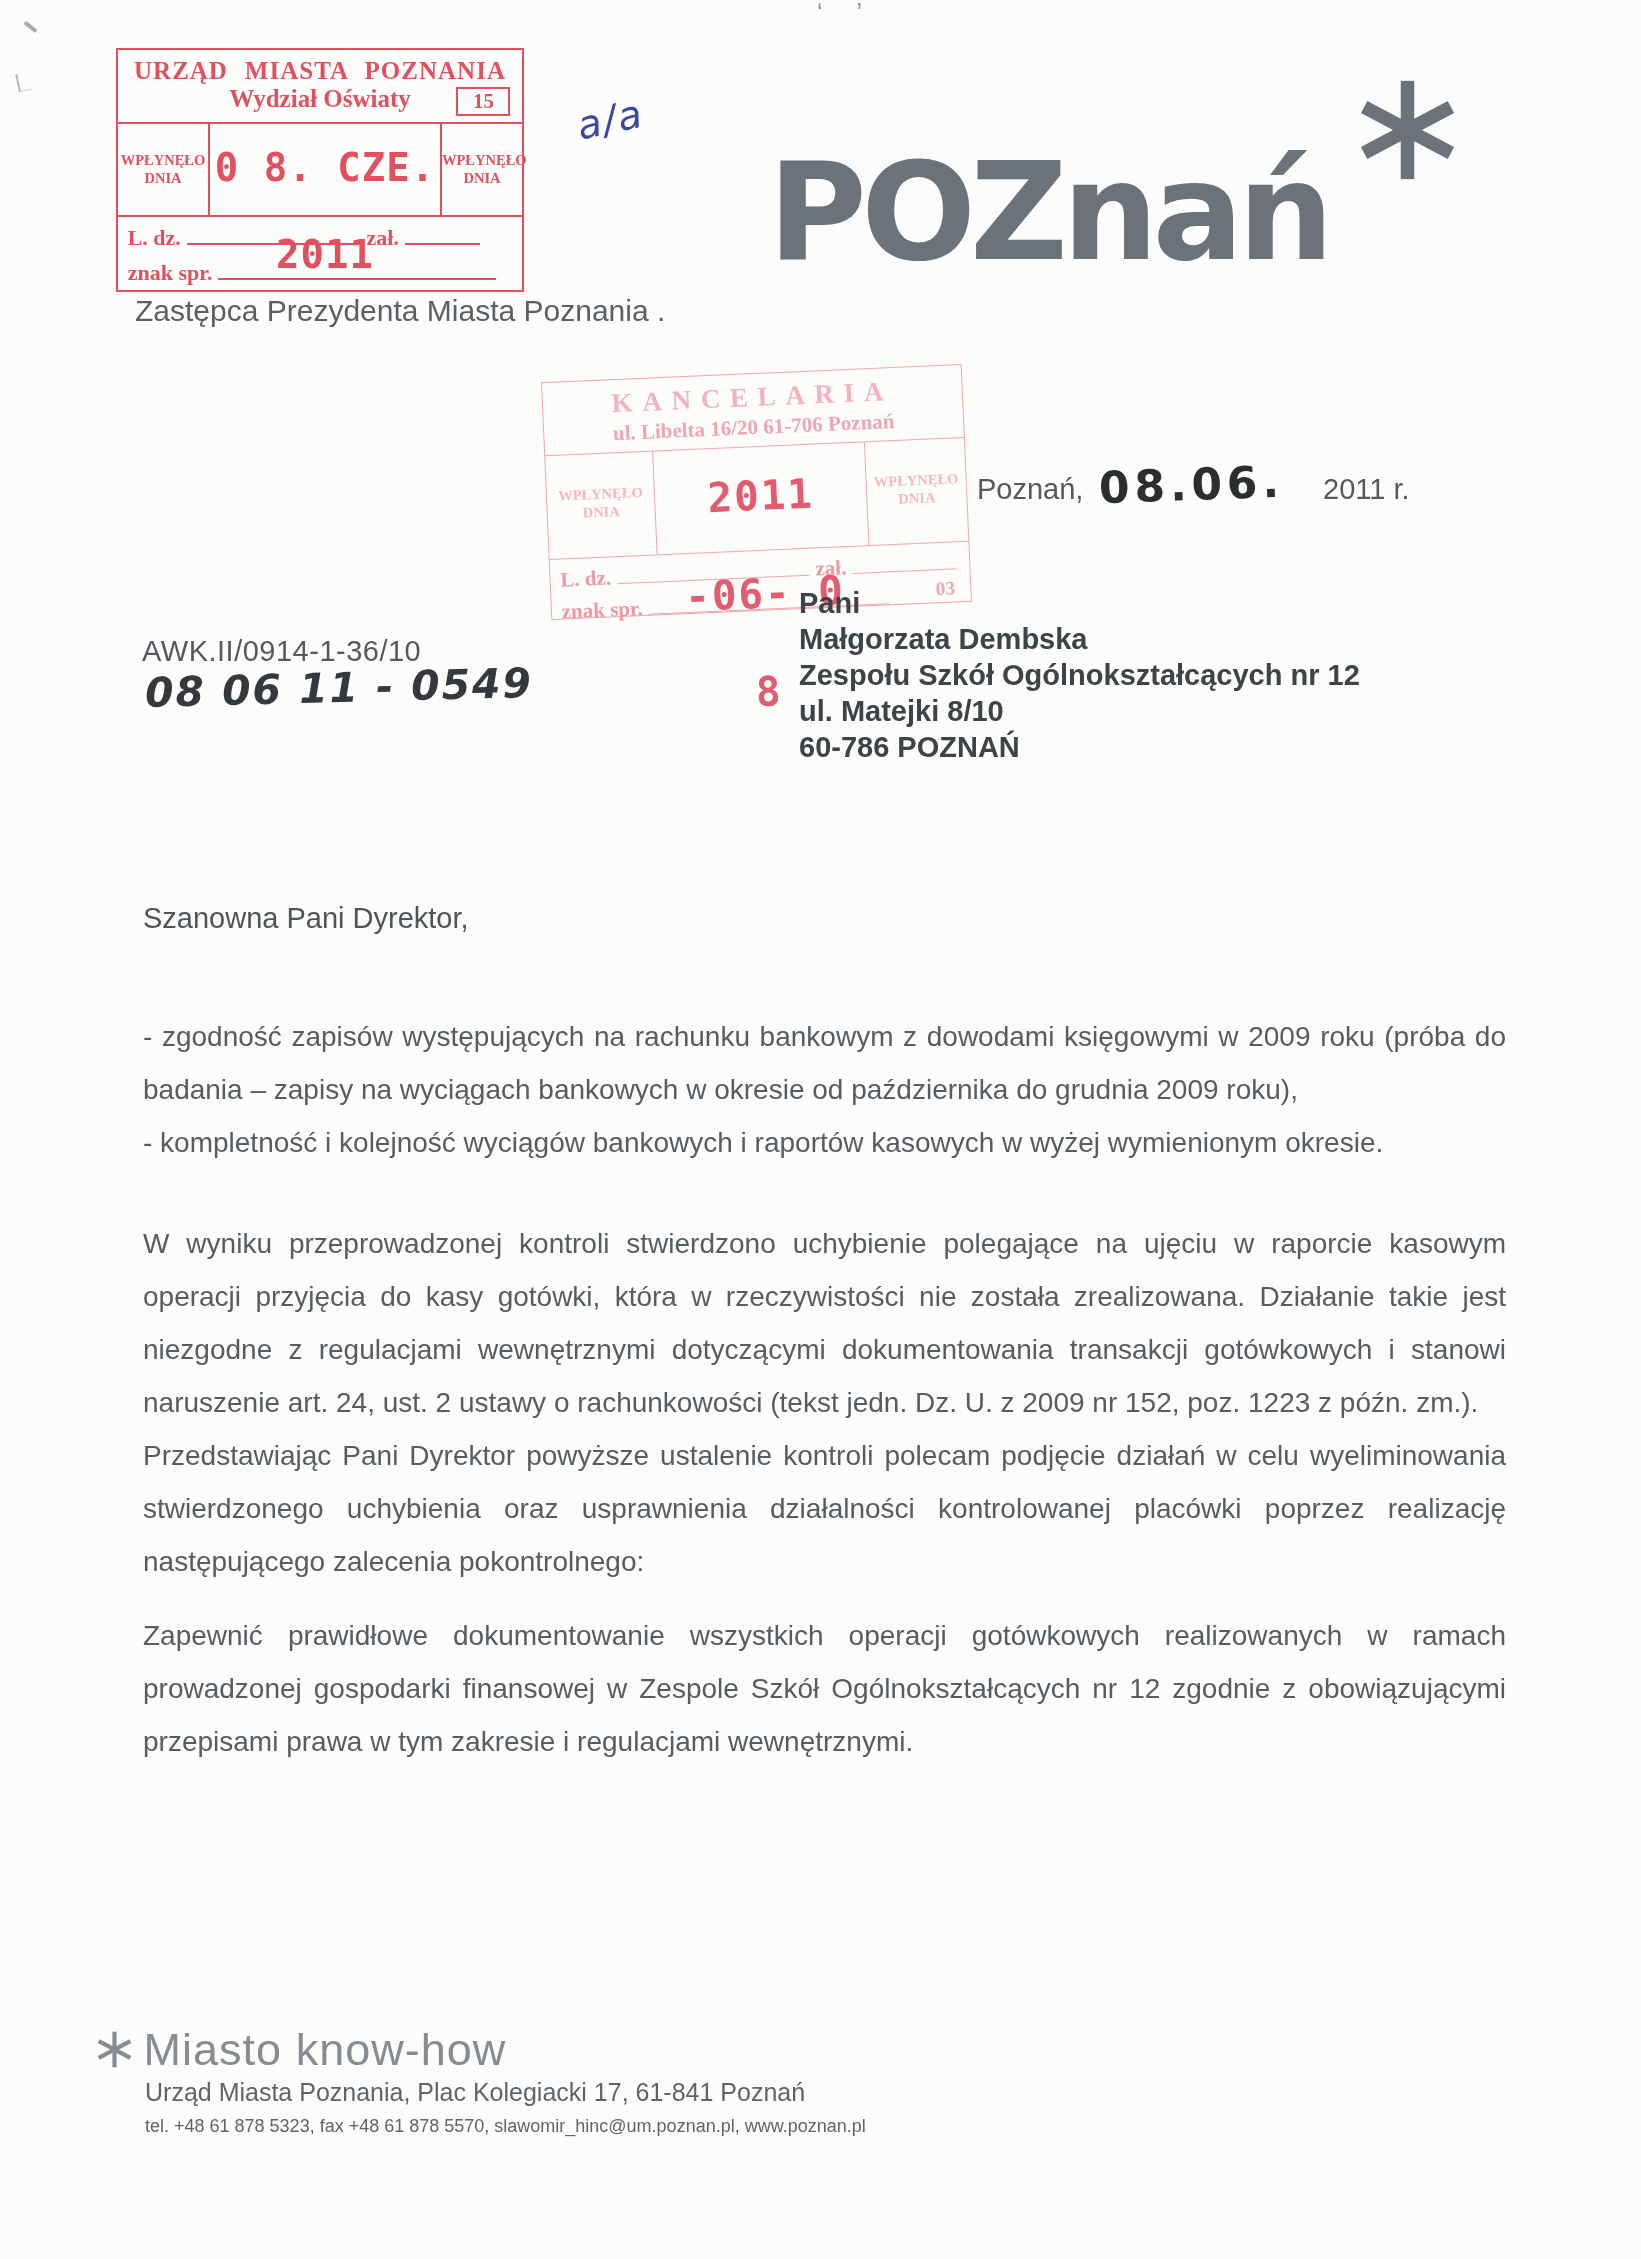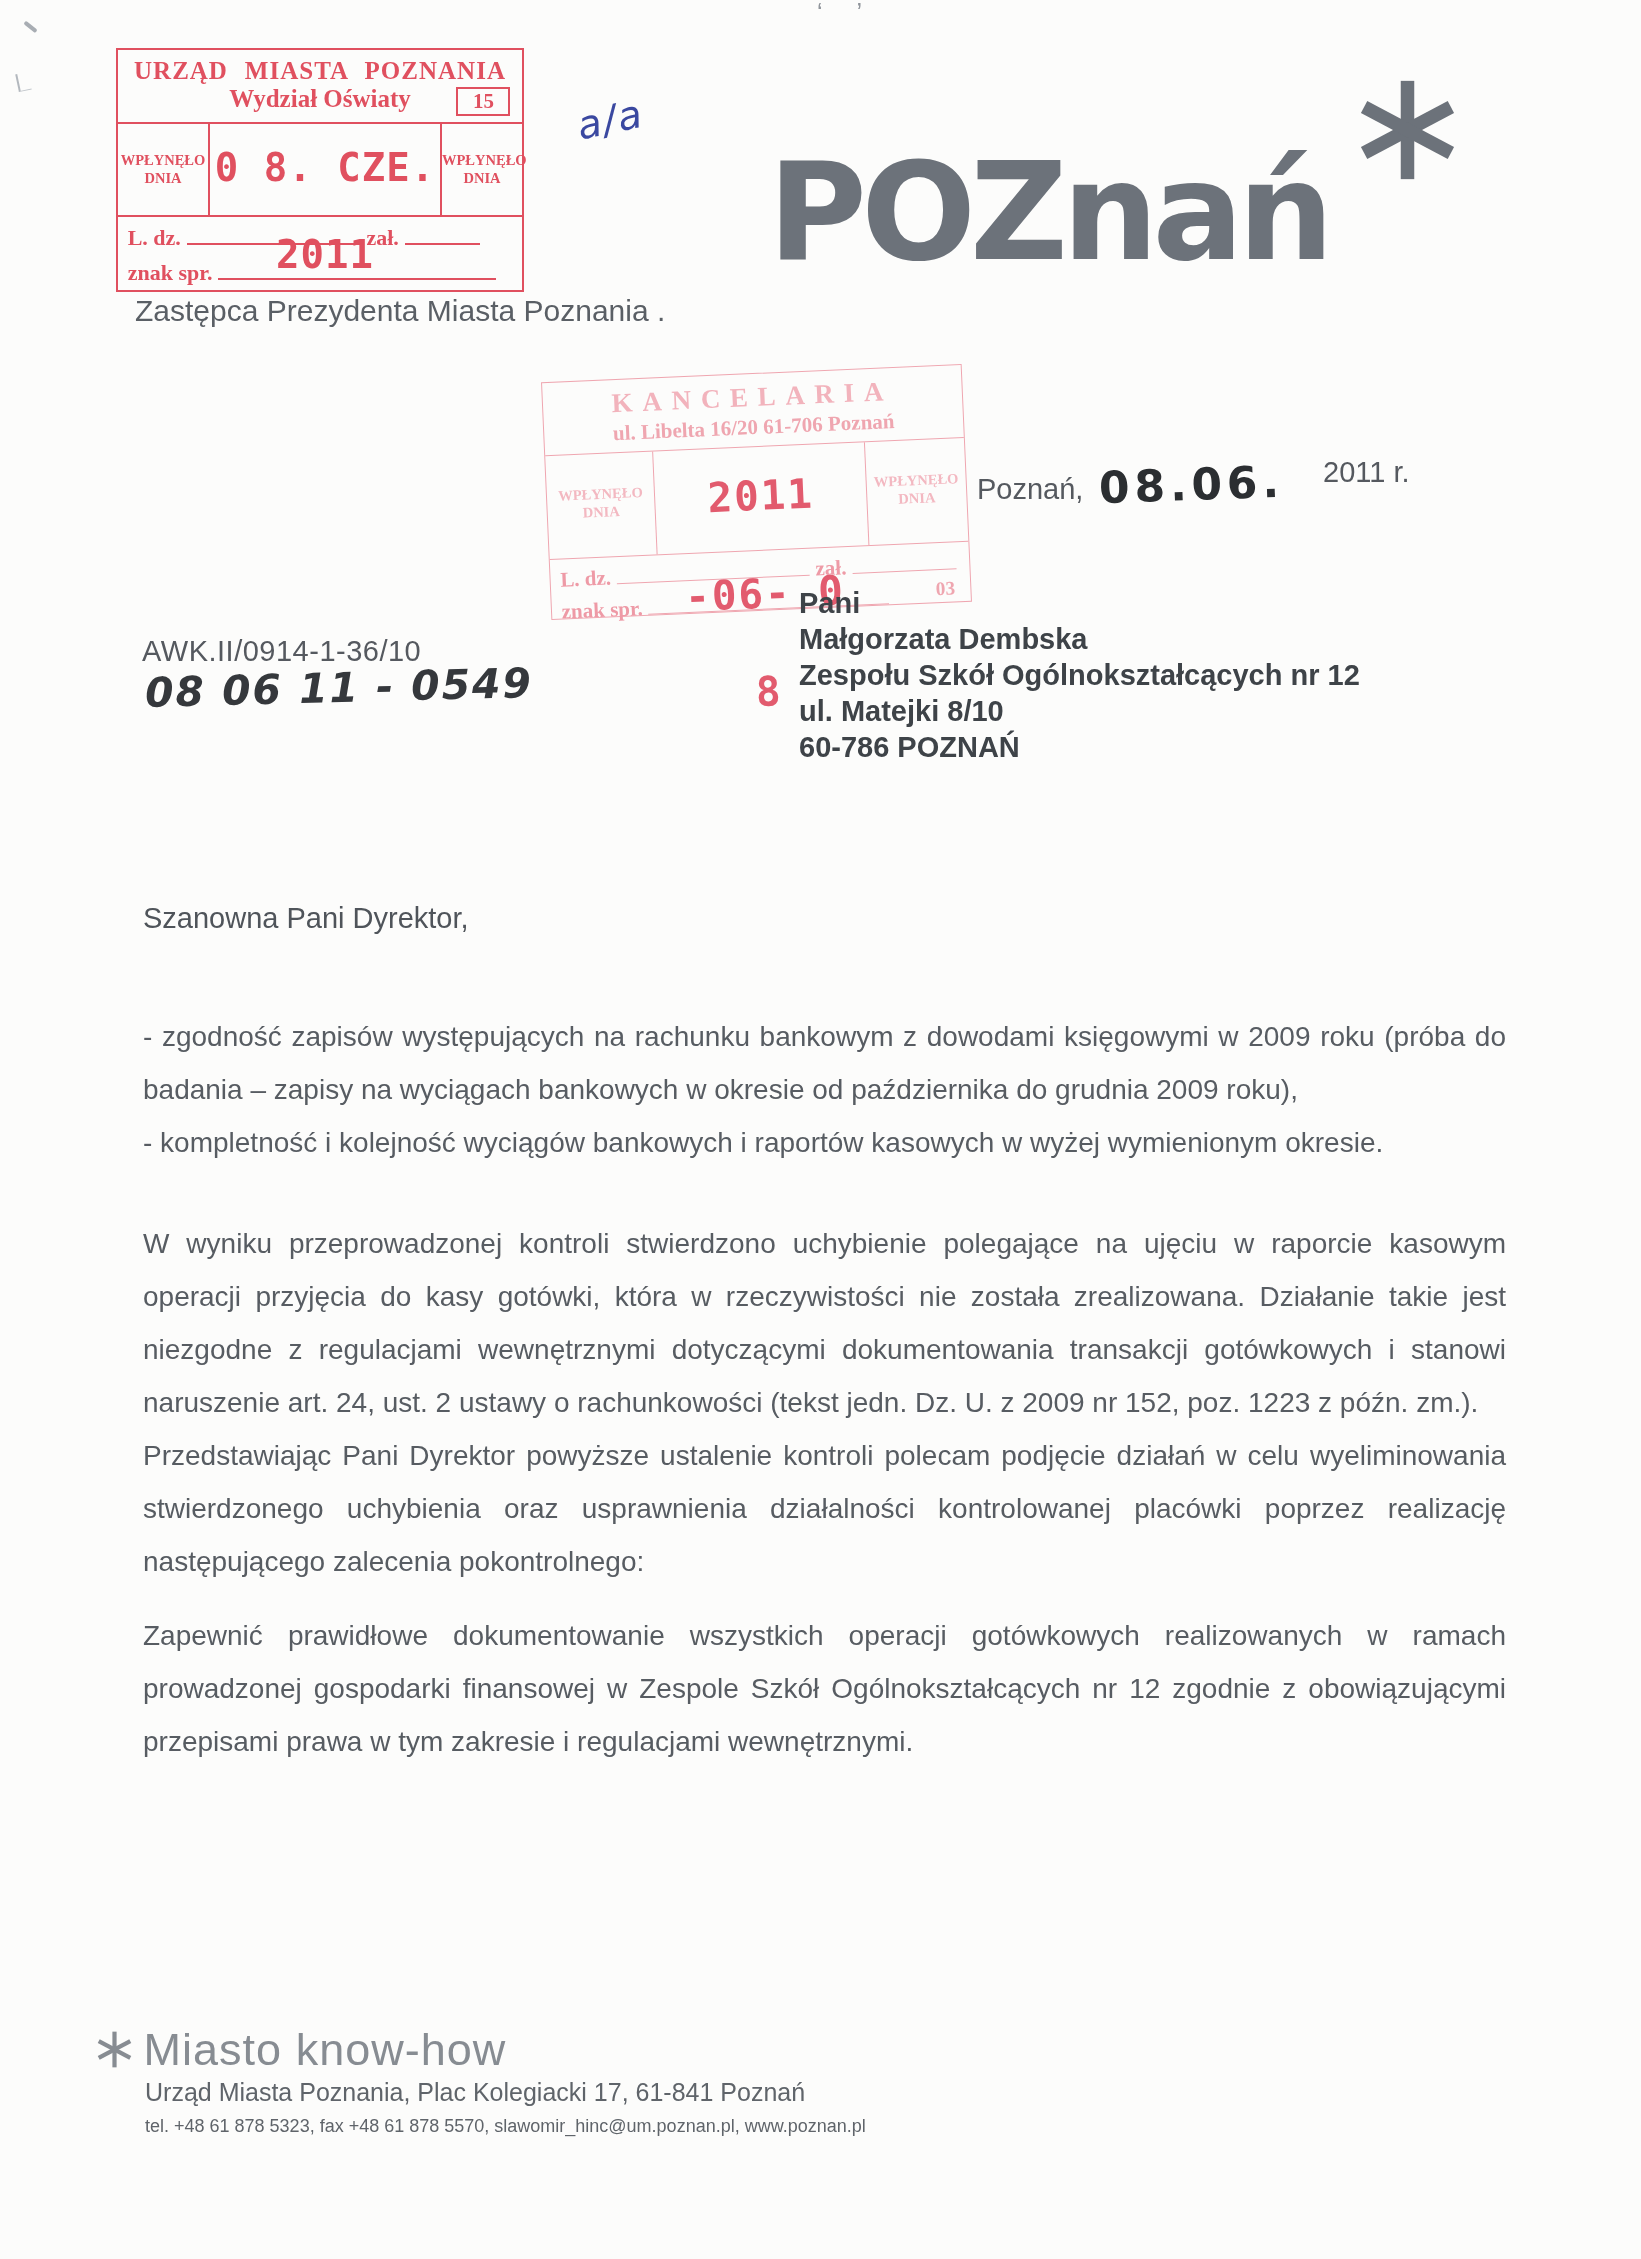--- a/index.html
+++ b/index.html
@@ -71,21 +71,21 @@
   
   .logo-text{
     position:absolute;left:768px;top:145px;font-family:"DejaVu Sans", sans-serif;
     font-weight:bold;font-size:135px;line-height:1;letter-spacing:-5.8px;color:#6c727a;
   }
   .logo-star{position:absolute;left:1359px;top:77px;}
 
   
   .sender-line{position:absolute;left:135px;top:294px;font-size:30px;color:#5a5f65;}
   .dateline-city{position:absolute;left:977px;top:473px;font-size:29px;color:#55595f;}
-  .dateline-year{position:absolute;left:1323px;top:456px;font-size:29px;color:#55595f;}
+  .dateline-year{position:absolute;left:1323px;top:473px;font-size:29px;color:#55595f;}
   .ref-printed{position:absolute;left:142px;top:635px;font-size:29px;color:#55595f;letter-spacing:0.5px;}
   .recipient{position:absolute;left:799px;top:585px;font-size:29px;font-weight:bold;color:#3e4348;line-height:36px;}
   .salutation{position:absolute;left:143px;top:902px;font-size:29px;color:#4f545a;}
   .body-block{position:absolute;left:143px;top:1010px;width:1363px;font-size:28px;line-height:53px;color:#575c62;}
   .para{margin:0;text-align:justify;}
   .gap-large{margin-bottom:48px;}
   .gap-small{margin-bottom:21px;}
 
   
   .footer-logo{position:absolute;left:97px;top:2024px;display:flex;align-items:flex-start;justify-content:center;}

